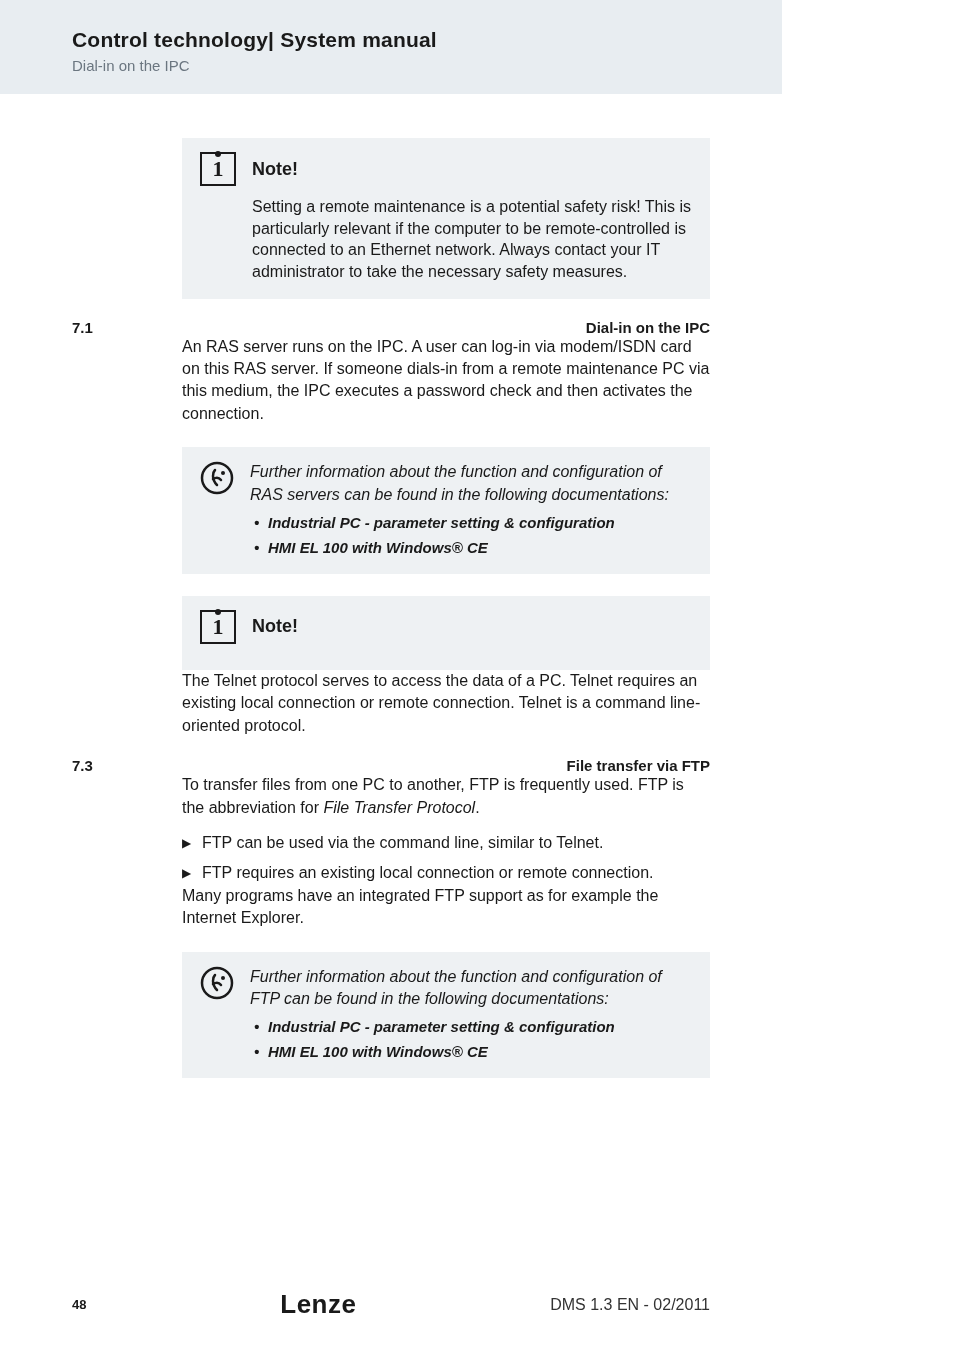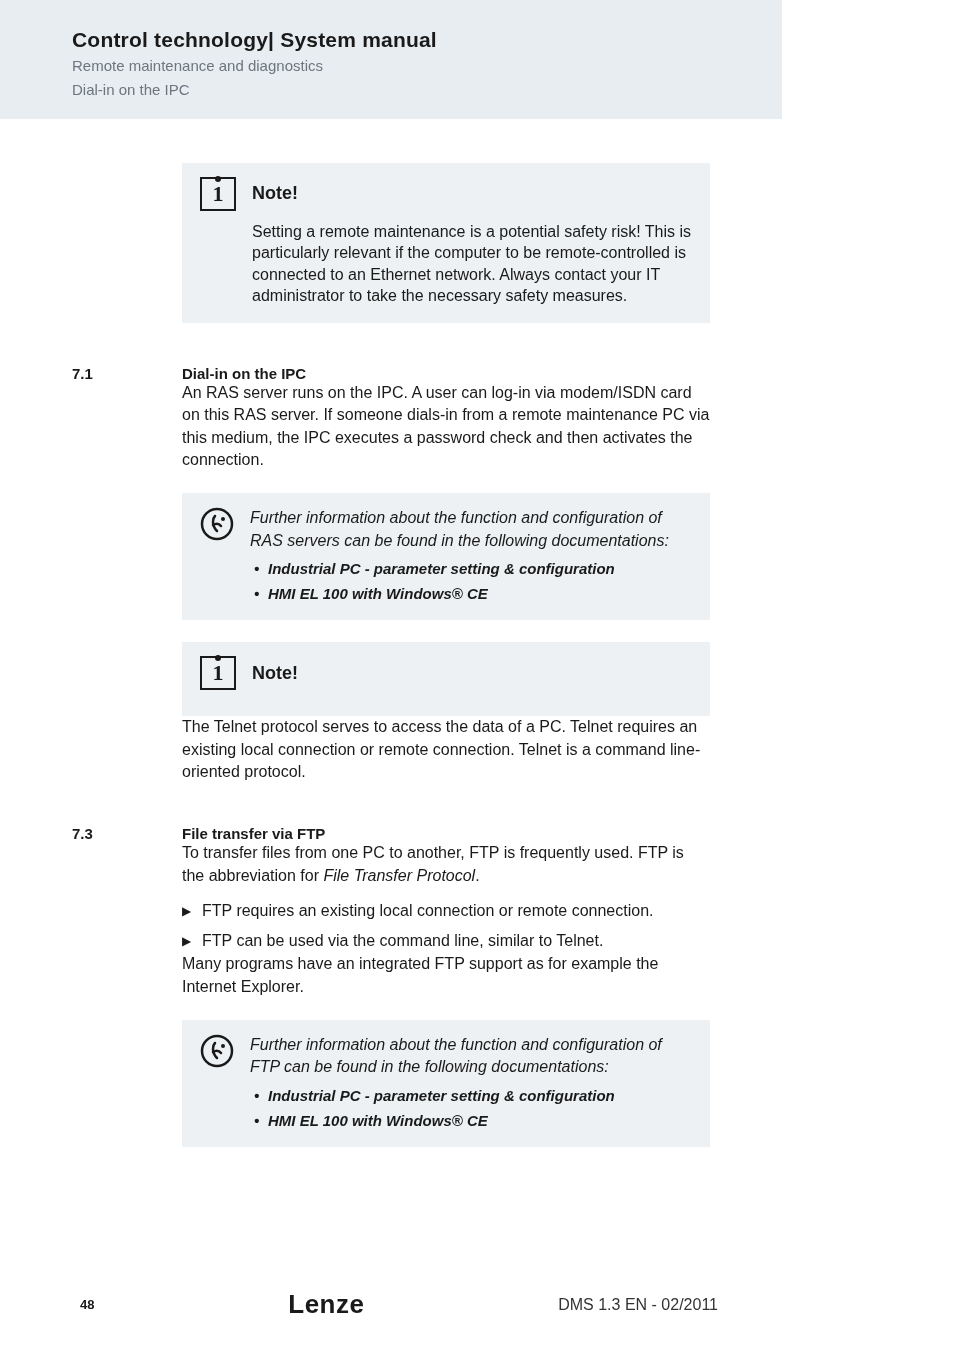--- a/index.html
+++ b/index.html
@@ -10,47 +10,46 @@
   .subtitle { font-size: 15px; color: #6b7680; margin-top: 4px; line-height: 1.35; }
   .content { padding: 0 72px 0 72px; }
   .notebox, .tipbox { background: #eef1f3; padding: 14px 18px 16px 18px; margin-left: 110px; margin-right: 0; }
   .notebox { margin-top: 44px; }
   .note-head { display: flex; align-items: center; gap: 16px; margin-bottom: 10px; }
   .note-label { font-weight: 700; font-size: 18px; }
   .note-body { margin-left: 52px; font-size: 16px; line-height: 1.35; }
   .info-icon-wrap { width: 36px; height: 34px; border: 2.5px solid #1a1a1a; display: flex; align-items: center; justify-content: center; }
   .info-icon-inner { font-family: Georgia, serif; font-weight: 900; font-size: 22px; line-height: 1; position: relative; }
   .info-dot { position: absolute; width: 6px; height: 6px; background: #1a1a1a; border-radius: 50%; top: -7px; left: 50%; transform: translateX(-50%); }
-  .sec-row { display: flex; margin-top: 42px; }
+  .sec-row { display: flex; margin-top: 20px; justify-content: space-between; }
   .sec-num { width: 110px; font-weight: 700; font-size: 15px; flex-shrink: 0; }
   .sec-title { font-weight: 700; font-size: 15px; }
   .body-p { margin-left: 110px; font-size: 16px; line-height: 1.4; margin-top: 0; }
   .tipbox { margin-top: 22px; display: flex; gap: 16px; align-items: flex-start; font-style: italic; }
   .tip-icon { flex-shrink: 0; }
   .tip-content { font-size: 16px; line-height: 1.4; }
   .tip-list { margin-top: 6px; padding-left: 18px; }
   .tip-list li { font-weight: 700; font-size: 15px; margin-top: 4px; list-style: none; position: relative; }
   .tip-list li::before { content: "•"; position: absolute; left: -14px; font-weight: 900; }
   .note-mid { margin-top: 22px; }
   .arrow-list { margin-left: 110px; margin-top: 12px; }
   .arrow-list li { list-style: none; font-size: 16px; line-height: 1.5; position: relative; padding-left: 20px; margin-top: 6px; }
   .arrow-list li::before { content: "▶"; position: absolute; left: 0; font-size: 12px; top: 3px; }
-  .footer { position: absolute; bottom: 30px; left: 8px; width: 100%; padding: 0 72px; display: flex; align-items: center; justify-content: space-between; }
+  .footer { position: absolute; bottom: 30px; left: 0; width: 100%; padding: 0 72px; display: flex; align-items: center; justify-content: space-between; }
   .pg { font-weight: 700; font-size: 13px; }
   .doc-id { font-size: 16px; color: #333; }
   .logo { font-weight: 900; font-size: 26px; letter-spacing: .5px; }
   em.ital { font-style: italic; }
 </style>
 </head>
 <body>
 
 <div class="page">
   <div class="header-band">
     <div class="doc-title">Control technology| System manual</div>
-    <div class="subtitle">Remote maintenance and diagnostics</div>
     <div class="subtitle">Dial-in on the IPC</div>
   </div>
 
   <div class="content">
 
     <div class="notebox">
       <div class="note-head">
         <div class="info-icon-wrap">
           <span class="info-icon-inner">1<span class="info-dot"></span></span>
         </div>
@@ -95,22 +94,22 @@
     <p class="body-p">The Telnet protocol serves to access the data of a PC. Telnet requires an existing local connection or remote connection. Telnet is a command line-oriented protocol.</p>
 
     <div class="sec-row">
       <div class="sec-num">7.3</div>
       <div class="sec-title">File transfer via FTP</div>
     </div>
     <p class="body-p">
       <span>To transfer files from one PC to another, FTP is frequently used. FTP is the abbreviation for </span><em class="ital">File Transfer Protocol</em><span>.</span>
     </p>
     <ul class="arrow-list">
+      <li>FTP can be used via the command line, similar to Telnet.</li>
       <li>FTP requires an existing local connection or remote connection.</li>
-      <li>FTP can be used via the command line, similar to Telnet.</li>
     </ul>
     <p class="body-p">Many programs have an integrated FTP support as for example the Internet Explorer.</p>
 
     <div class="tipbox">
       <div class="tip-icon">
         <svg width="34" height="34" viewBox="0 0 34 34">
           <circle cx="17" cy="17" r="15" fill="none" stroke="#1a1a1a" stroke-width="2.5"></circle>
           <path d="M15 9 Q13 11 13 15 Q13 20 17 24 M13 18 Q18 15 21 19" fill="none" stroke="#1a1a1a" stroke-width="2.5" stroke-linecap="round"></path>
           <circle cx="23" cy="12" r="2" fill="#1a1a1a"></circle>
         </svg>

